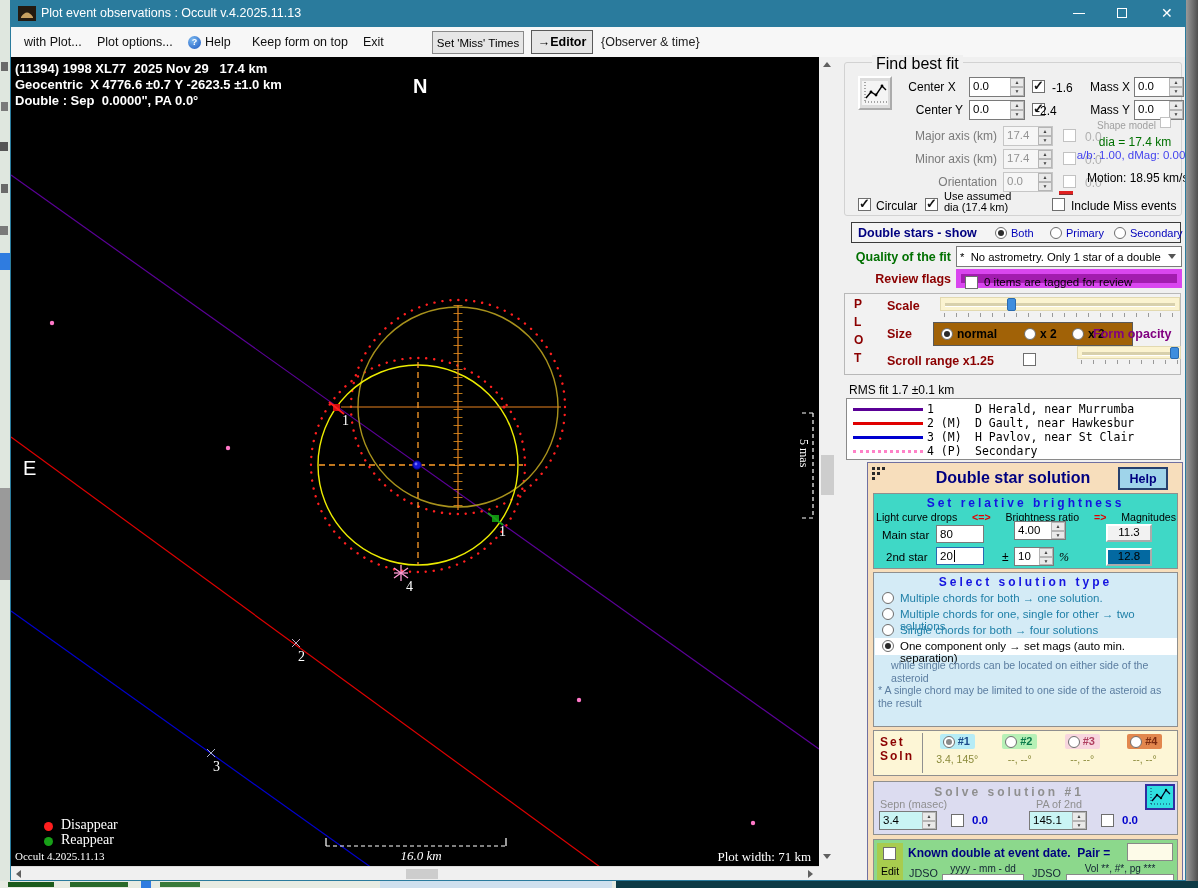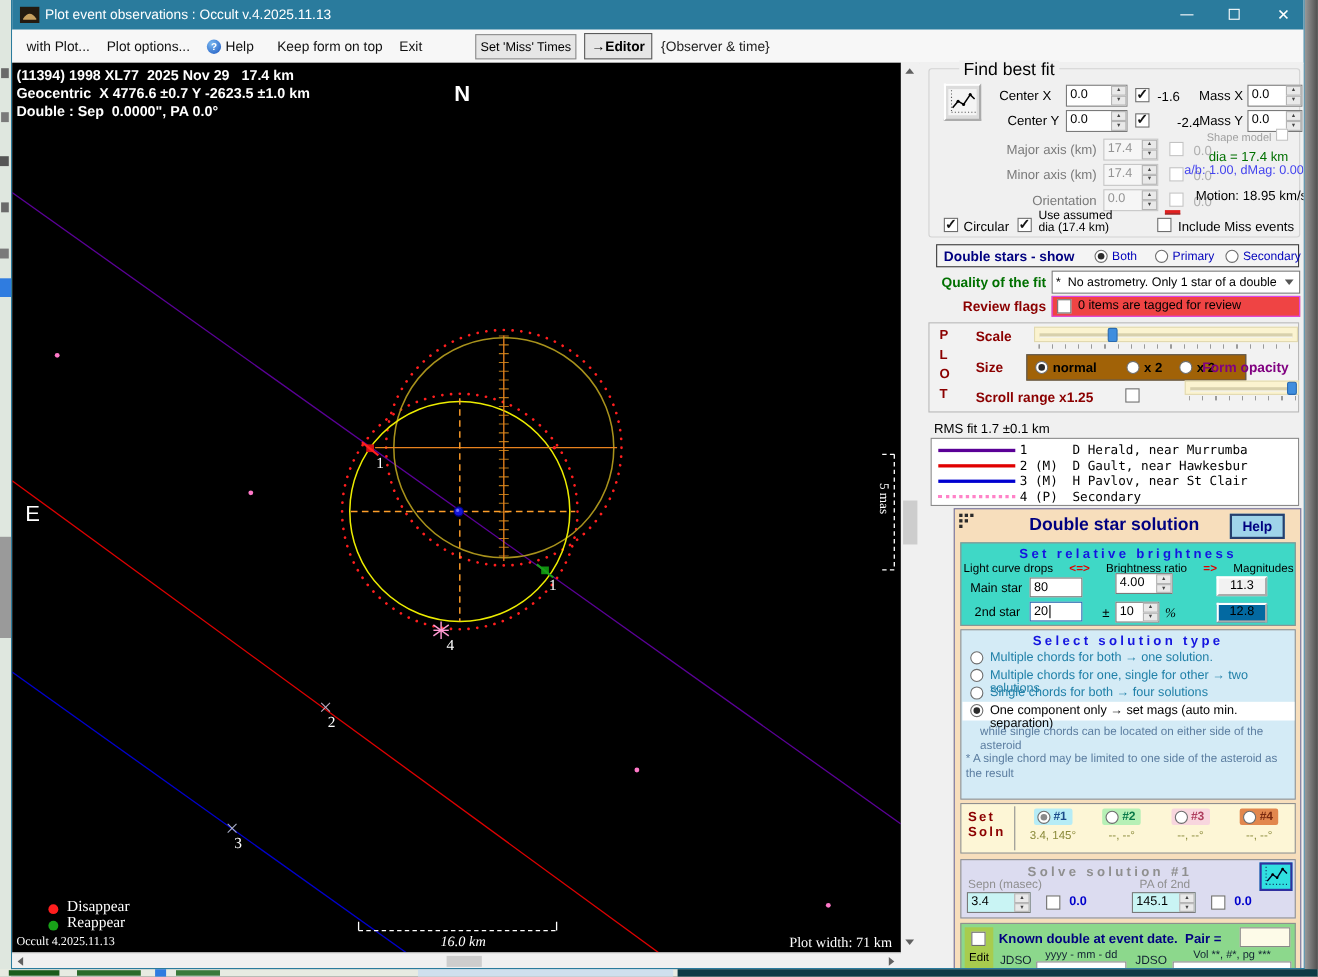--- a/index.html
+++ b/index.html
@@ -237,21 +237,21 @@
         </div>
         <div class="lbl" style="left:56px;top:40px;width:62px;text-align:right;">Center Y</div>
         <div class="spin" style="left:124px;top:37px;width:56px;height:20px;">
           <div class="sv">0.0</div>
             <div class="sar">
               <span>▲</span>
               <span>▼</span>
             </div>
         </div>
         <div class="cb on" style="left:187px;top:40px;"></div>
-        <div class="lbl" style="left:225px;top:41px;">-2.4</div>
+        <div class="lbl" style="left:191px;top:41px;">-2.4</div>
         <div class="lbl" style="left:240px;top:40px;width:45px;text-align:right;">Mass Y</div>
         <div class="spin" style="left:289px;top:37px;width:50px;height:20px;">
           <div class="sv">0.0</div>
             <div class="sar">
               <span>▲</span>
               <span>▼</span>
             </div>
         </div>
         <div class="lbl" style="left:252px;top:57px;font-size:10px;color:#a0a0a0;">Shape model</div>
         <div class="cb dis" style="left:315px;top:54px;width:11px;height:11px;"></div>
@@ -310,21 +310,21 @@
         <div class="lbl" style="left:278px;top:4px;font-size:11px;color:#0000bb;">Secondary</div>
       </div>
 
       <div class="lbl" style="left:5px;top:193px;width:110px;text-align:right;color:#007000;font-weight:bold;font-size:12.5px;">Quality of the fit</div>
       <div class="combo" style="left:120px;top:189px;width:226px;height:21px;">
         <span class="pre" style="flex:1;font-size:11.3px;padding-left:3px;">*  No astrometry. Only 1 star of a double</span>
         <span class="tri" style="position:static;margin-right:5px;border-left:4px solid transparent;border-right:4px solid transparent;border-top:5px solid #555;"></span>
       </div>
 
       <div class="lbl" style="left:5px;top:215px;width:110px;text-align:right;color:#8b0000;font-weight:bold;font-size:12.5px;">Review flags</div>
-      <div class="a" style="left:120px;top:212px;width:226px;height:19px;background:#ef4444;border:1px solid #d946ef;box-sizing:border-box;">
+      <div class="a" style="left:120px;top:212px;width:226px;height:19px;background:#a21caf;border:5px solid #d946ef;box-sizing:border-box;">
         <div class="cb" style="left:4px;top:2px;"></div>
         <div class="lbl" style="left:23px;top:2px;font-size:11.5px;">0 items are tagged for review</div>
       </div>
 
       <div class="a" style="left:8px;top:236px;width:337px;height:82px;border:1px solid #b8b8b8;box-sizing:border-box;background:#f2f2f2;">
         <div class="lbl maroon" style="left:9px;top:3px;">P</div>
         <div class="lbl maroon" style="left:9px;top:21px;">L</div>
         <div class="lbl maroon" style="left:9px;top:39px;">O</div>
         <div class="lbl maroon" style="left:9px;top:57px;">T</div>
         <div class="lbl maroon" style="left:42px;top:5px;font-size:12.5px;">Scale</div>

